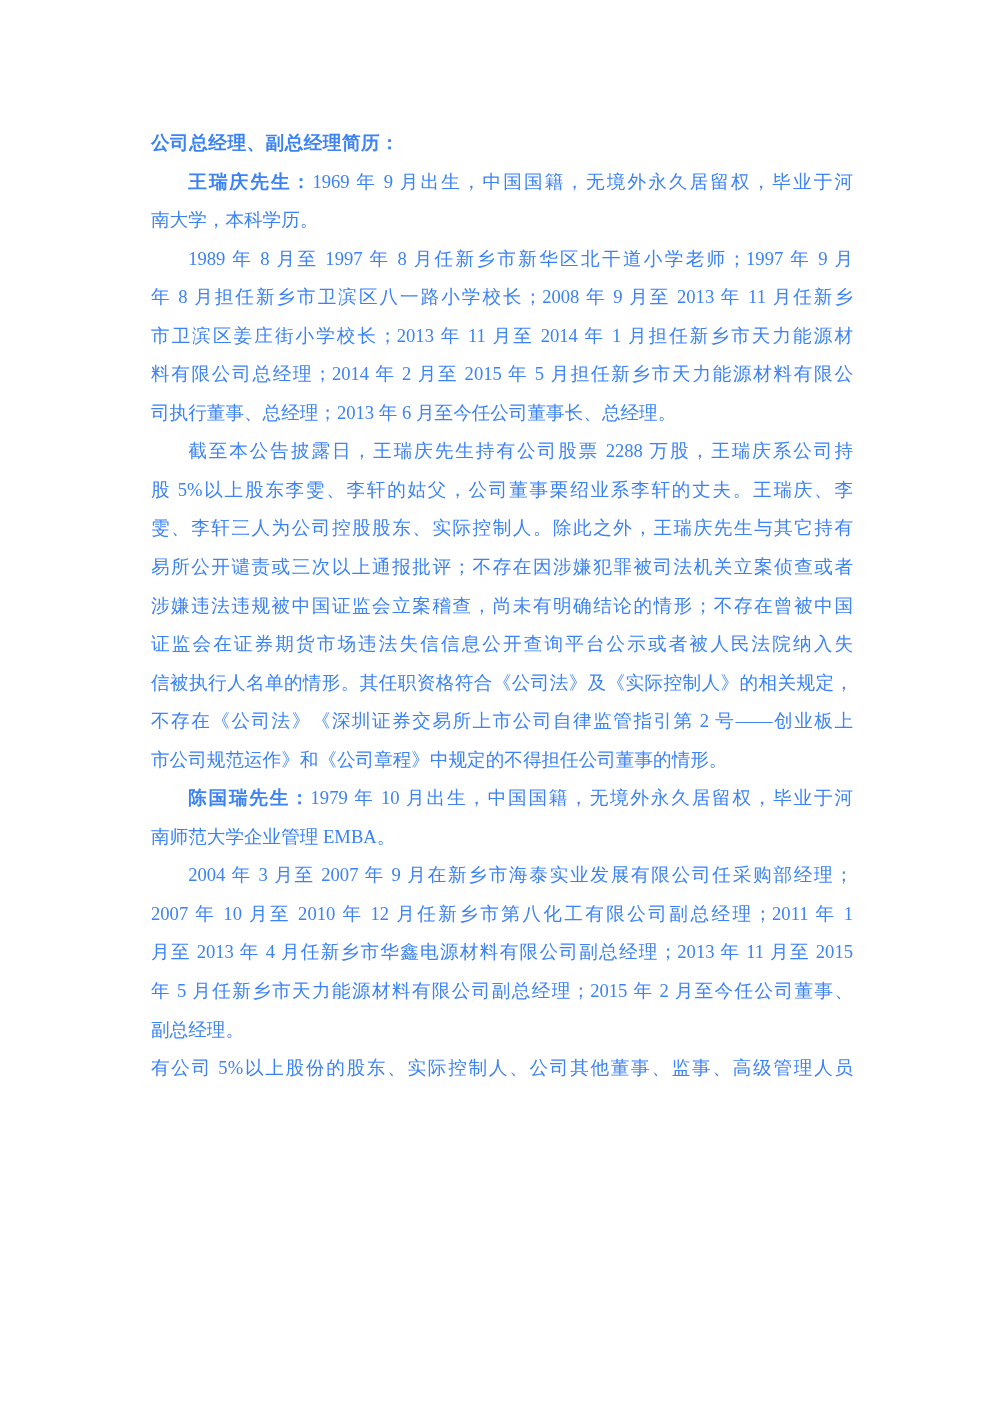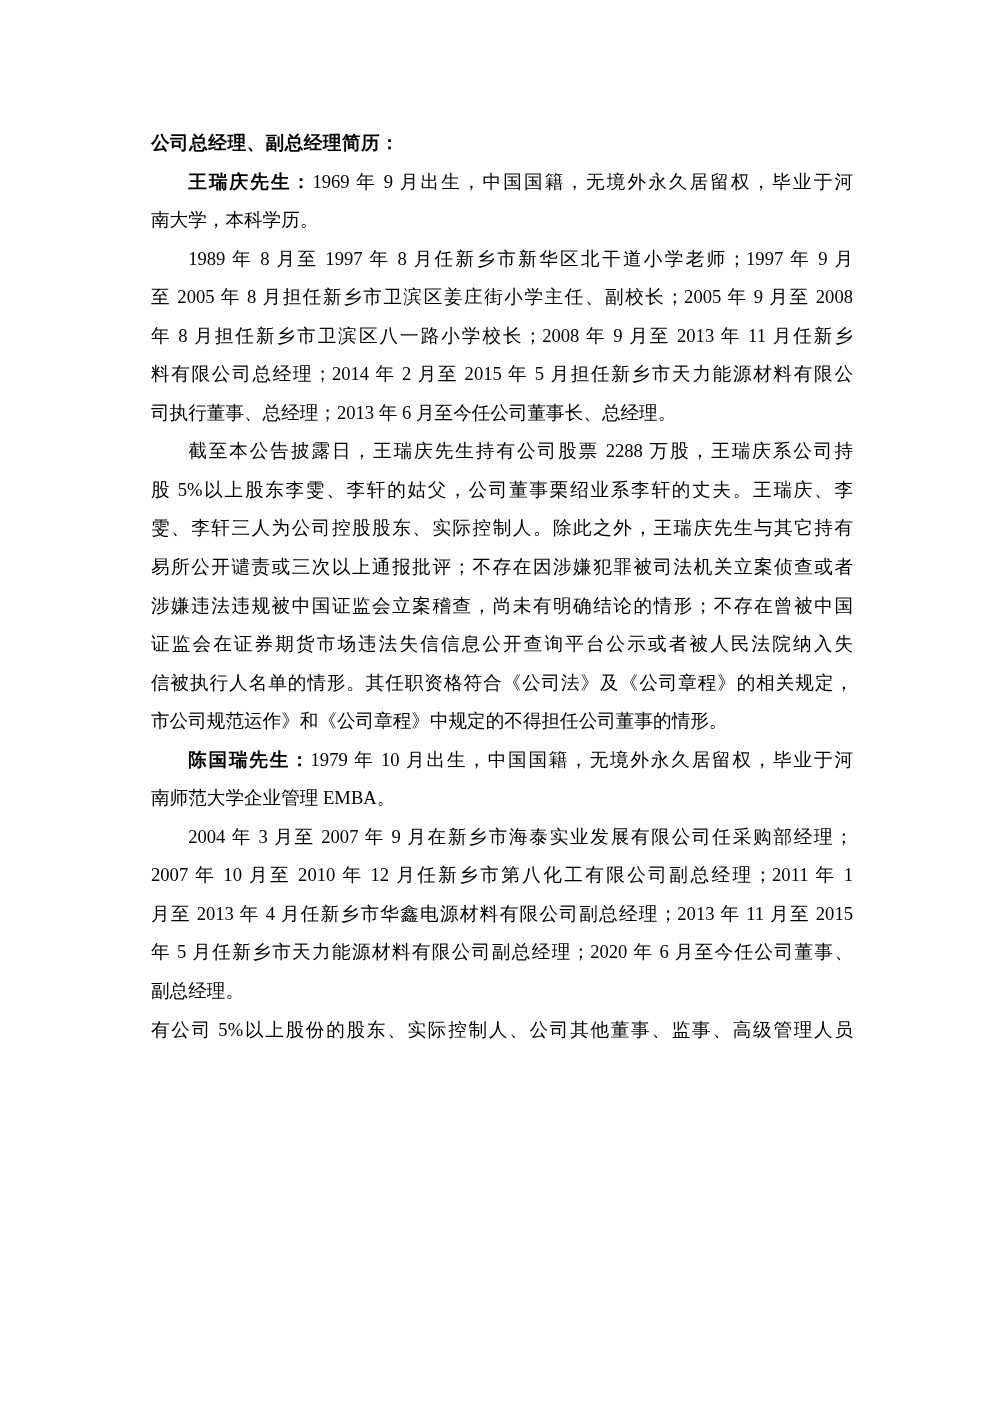--- a/index.html
+++ b/index.html
@@ -8,21 +8,21 @@
     height: 1414px;
     background: #ffffff;
     position: relative;
     font-family: "Liberation Serif", "DejaVu Serif", serif;
   }
   .page {
     position: absolute;
     left: 151px;
     top: 124px;
     width: 702px;
-    color: #000000;
+    color: #3b82f6;
     font-size: 18.6px;
     line-height: 38.55px;
   }
   .para { margin: 0; padding: 0; font-family: Liberation Serif, serif; }
   .line { min-height: 38.55px; }
   
   .jl { text-align: justify; text-align-last: justify; }
   
   .ind { text-indent: 2em; }
   .head { font-weight: bold; letter-spacing: 0.5px; }
@@ -35,47 +35,48 @@
 
   <div class="line head">公司总经理、副总经理简历：</div>
 
   <section class="para">
     <div class="line jl ind"><b class="lead">王瑞庆先生：</b><span>1969 年 9 月出生，中国国籍，无境外永久居留权，毕业于河</span></div>
     <div class="line">南大学，本科学历。</div>
   </section>
 
   <section class="para">
     <div class="line jl ind">1989 年 8 月至 1997 年 8 月任新乡市新华区北干道小学老师；1997 年 9 月</div>
-    <div class="line jl">至 2005 年 8 月担任新乡市卫滨区姜庄街小学主任、副校长；2005 年 9 月至 2008</div>
     <div class="line jl">年 8 月担任新乡市卫滨区八一路小学校长；2008 年 9 月至 2013 年 11 月任新乡</div>
+    <div class="line jl">市卫滨区姜庄街小学校长；2013 年 11 月至 2014 年 1 月担任新乡市天力能源材</div>
     <div class="line jl">料有限公司总经理；2014 年 2 月至 2015 年 5 月担任新乡市天力能源材料有限公</div>
     <div class="line">司执行董事、总经理；2013 年 6 月至今任公司董事长、总经理。</div>
   </section>
 
   <section class="para">
     <div class="line jl ind">截至本公告披露日，王瑞庆先生持有公司股票 2288 万股，王瑞庆系公司持</div>
     <div class="line jl">股 5%以上股东李雯、李轩的姑父，公司董事栗绍业系李轩的丈夫。王瑞庆、李</div>
     <div class="line jl">雯、李轩三人为公司控股股东、实际控制人。除此之外，王瑞庆先生与其它持有</div>
     <div class="line jl">易所公开谴责或三次以上通报批评；不存在因涉嫌犯罪被司法机关立案侦查或者</div>
     <div class="line jl">涉嫌违法违规被中国证监会立案稽查，尚未有明确结论的情形；不存在曾被中国</div>
     <div class="line jl">证监会在证券期货市场违法失信信息公开查询平台公示或者被人民法院纳入失</div>
-    <div class="line jl">信被执行人名单的情形。其任职资格符合《公司法》及《公司章程》的相关规定，</div>
+    <div class="line jl">信被执行人名单的情形。其任职资格符合《公司法》及《实际控制人》的相关规定，</div>
+    <div class="line jl">不存在《公司法》《深圳证券交易所上市公司自律监管指引第 2 号——创业板上</div>
     <div class="line">市公司规范运作》和《公司章程》中规定的不得担任公司董事的情形。</div>
   </section>
 
   <section class="para">
     <div class="line jl ind"><b class="lead">陈国瑞先生：</b><span>1979 年 10 月出生，中国国籍，无境外永久居留权，毕业于河</span></div>
     <div class="line">南师范大学企业管理 EMBA。</div>
   </section>
 
   <section class="para">
     <div class="line jl ind">2004 年 3 月至 2007 年 9 月在新乡市海泰实业发展有限公司任采购部经理；</div>
     <div class="line jl">2007 年 10 月至 2010 年 12 月任新乡市第八化工有限公司副总经理；2011 年 1</div>
     <div class="line jl">月至 2013 年 4 月任新乡市华鑫电源材料有限公司副总经理；2013 年 11 月至 2015</div>
-    <div class="line jl">年 5 月任新乡市天力能源材料有限公司副总经理；2020 年 6 月至今任公司董事、</div>
+    <div class="line jl">年 5 月任新乡市天力能源材料有限公司副总经理；2015 年 2 月至今任公司董事、</div>
     <div class="line">副总经理。</div>
   </section>
 
   <section class="para">
     <div class="line jl">有公司 5%以上股份的股东、实际控制人、公司其他董事、监事、高级管理人员</div>
   </section>
 
 </div>
 
 </body></html>

